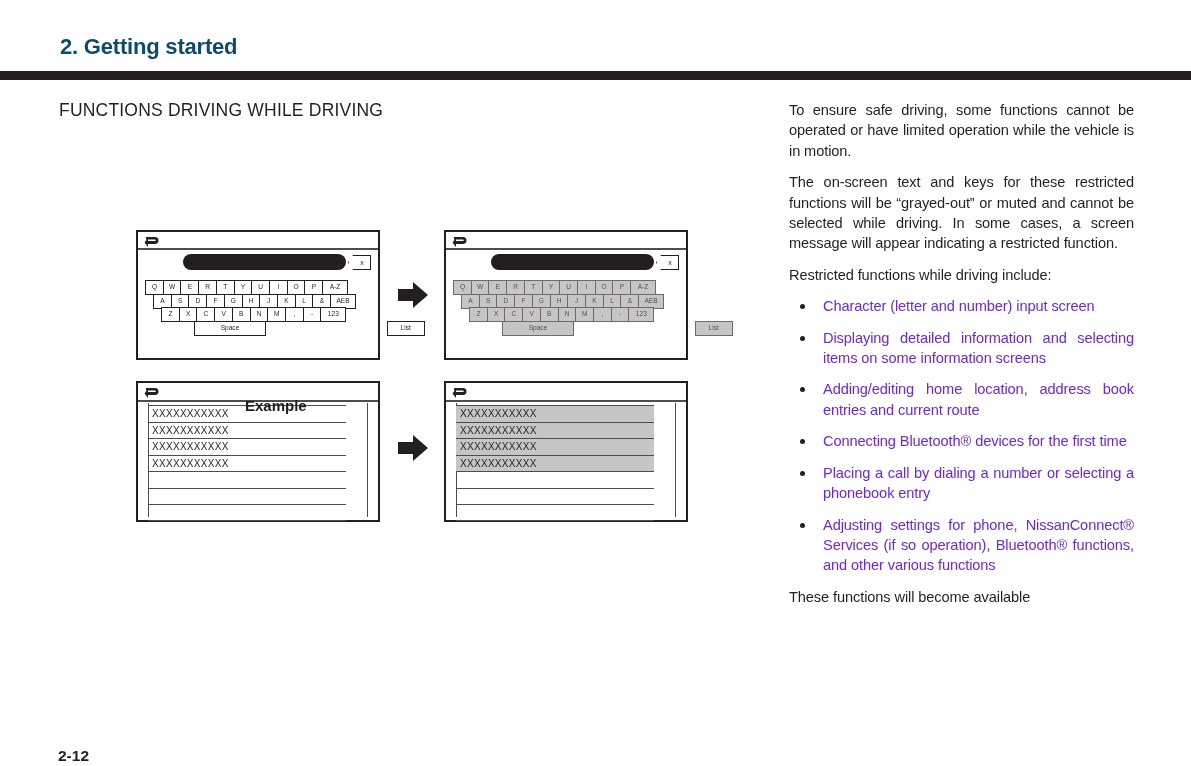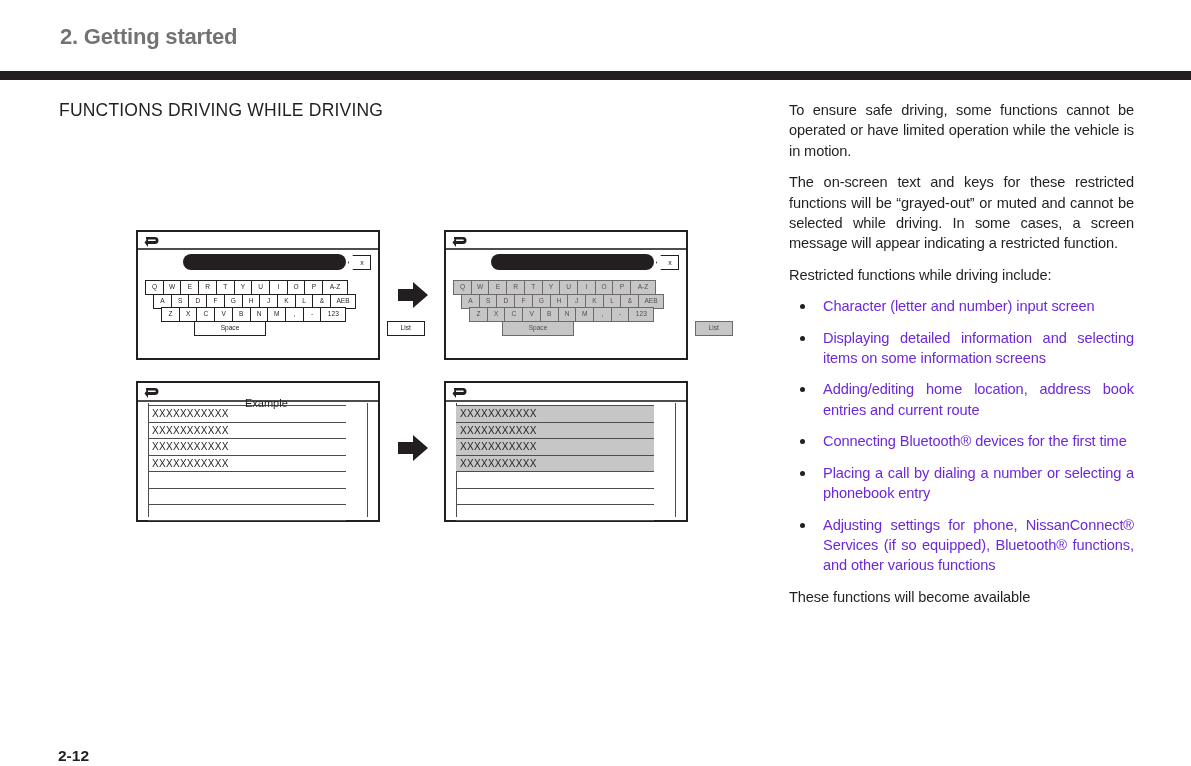--- a/index.html
+++ b/index.html
@@ -11,25 +11,25 @@
     font-family: "Liberation Sans", sans-serif;
     color: #231f20;
     position: relative;
     overflow: hidden;
   }
 
   
   #chapter-title {
     position: absolute;
     left: 60px;
-    top: 24px;
+    top: 34px;
     font-size: 22px;
     font-weight: bold;
     letter-spacing: -0.2px;
-    color: #737373;
+    color: #0c4a6e;
   }
   #header-rule {
     position: absolute;
     left: 0;
     top: 71px;
     width: 1191px;
     height: 9px;
     background: #231f20;
   }
 
@@ -186,22 +186,22 @@
     height: 26px;
     color: #231f20;
   }
   #flow-arrow-top    { left: 262px; top: 52px; }
   #flow-arrow-bottom { left: 262px; top: 205px; }
 
   #figure-caption {
     position: absolute;
     left: 245px;
     top: 397px;
-    font-size: 11px;
-    font-weight: normal;
+    font-size: 15px;
+    font-weight: bold;
     color: #231f20;
   }
 
   
   #body-column {
     position: absolute;
     left: 789px;
     top: 100px;
     width: 345px;
   }
@@ -418,19 +418,19 @@
   <p>To ensure safe driving, some functions cannot be operated or have limited operation while the vehicle is in motion.</p>
   <p>The on-screen text and keys for these restricted functions will be “grayed-out” or muted and cannot be selected while driving. In some cases, a screen message will appear indicating a restricted function.</p>
   <p class="no-justify">Restricted functions while driving include:</p>
 
   <ul class="bullet-list">
     <li>Character (letter and number) input screen</li>
     <li>Displaying detailed information and selecting items on some information screens</li>
     <li>Adding/editing home location, address book entries and current route</li>
     <li>Connecting Bluetooth® devices for the first time</li>
     <li>Placing a call by dialing a number or selecting a phonebook entry</li>
-    <li>Adjusting settings for phone, NissanConnect® Services (if so equipped), Bluetooth® functions, and other various functions</li>
+    <li>Adjusting settings for phone, NissanConnect® Services (if so operation), Bluetooth® functions, and other various functions</li>
   </ul>
 
   <p class="last-para">These functions will become available</p>
 </div>
 
 <div id="page-number">2-12</div>
 
 </body></html>

